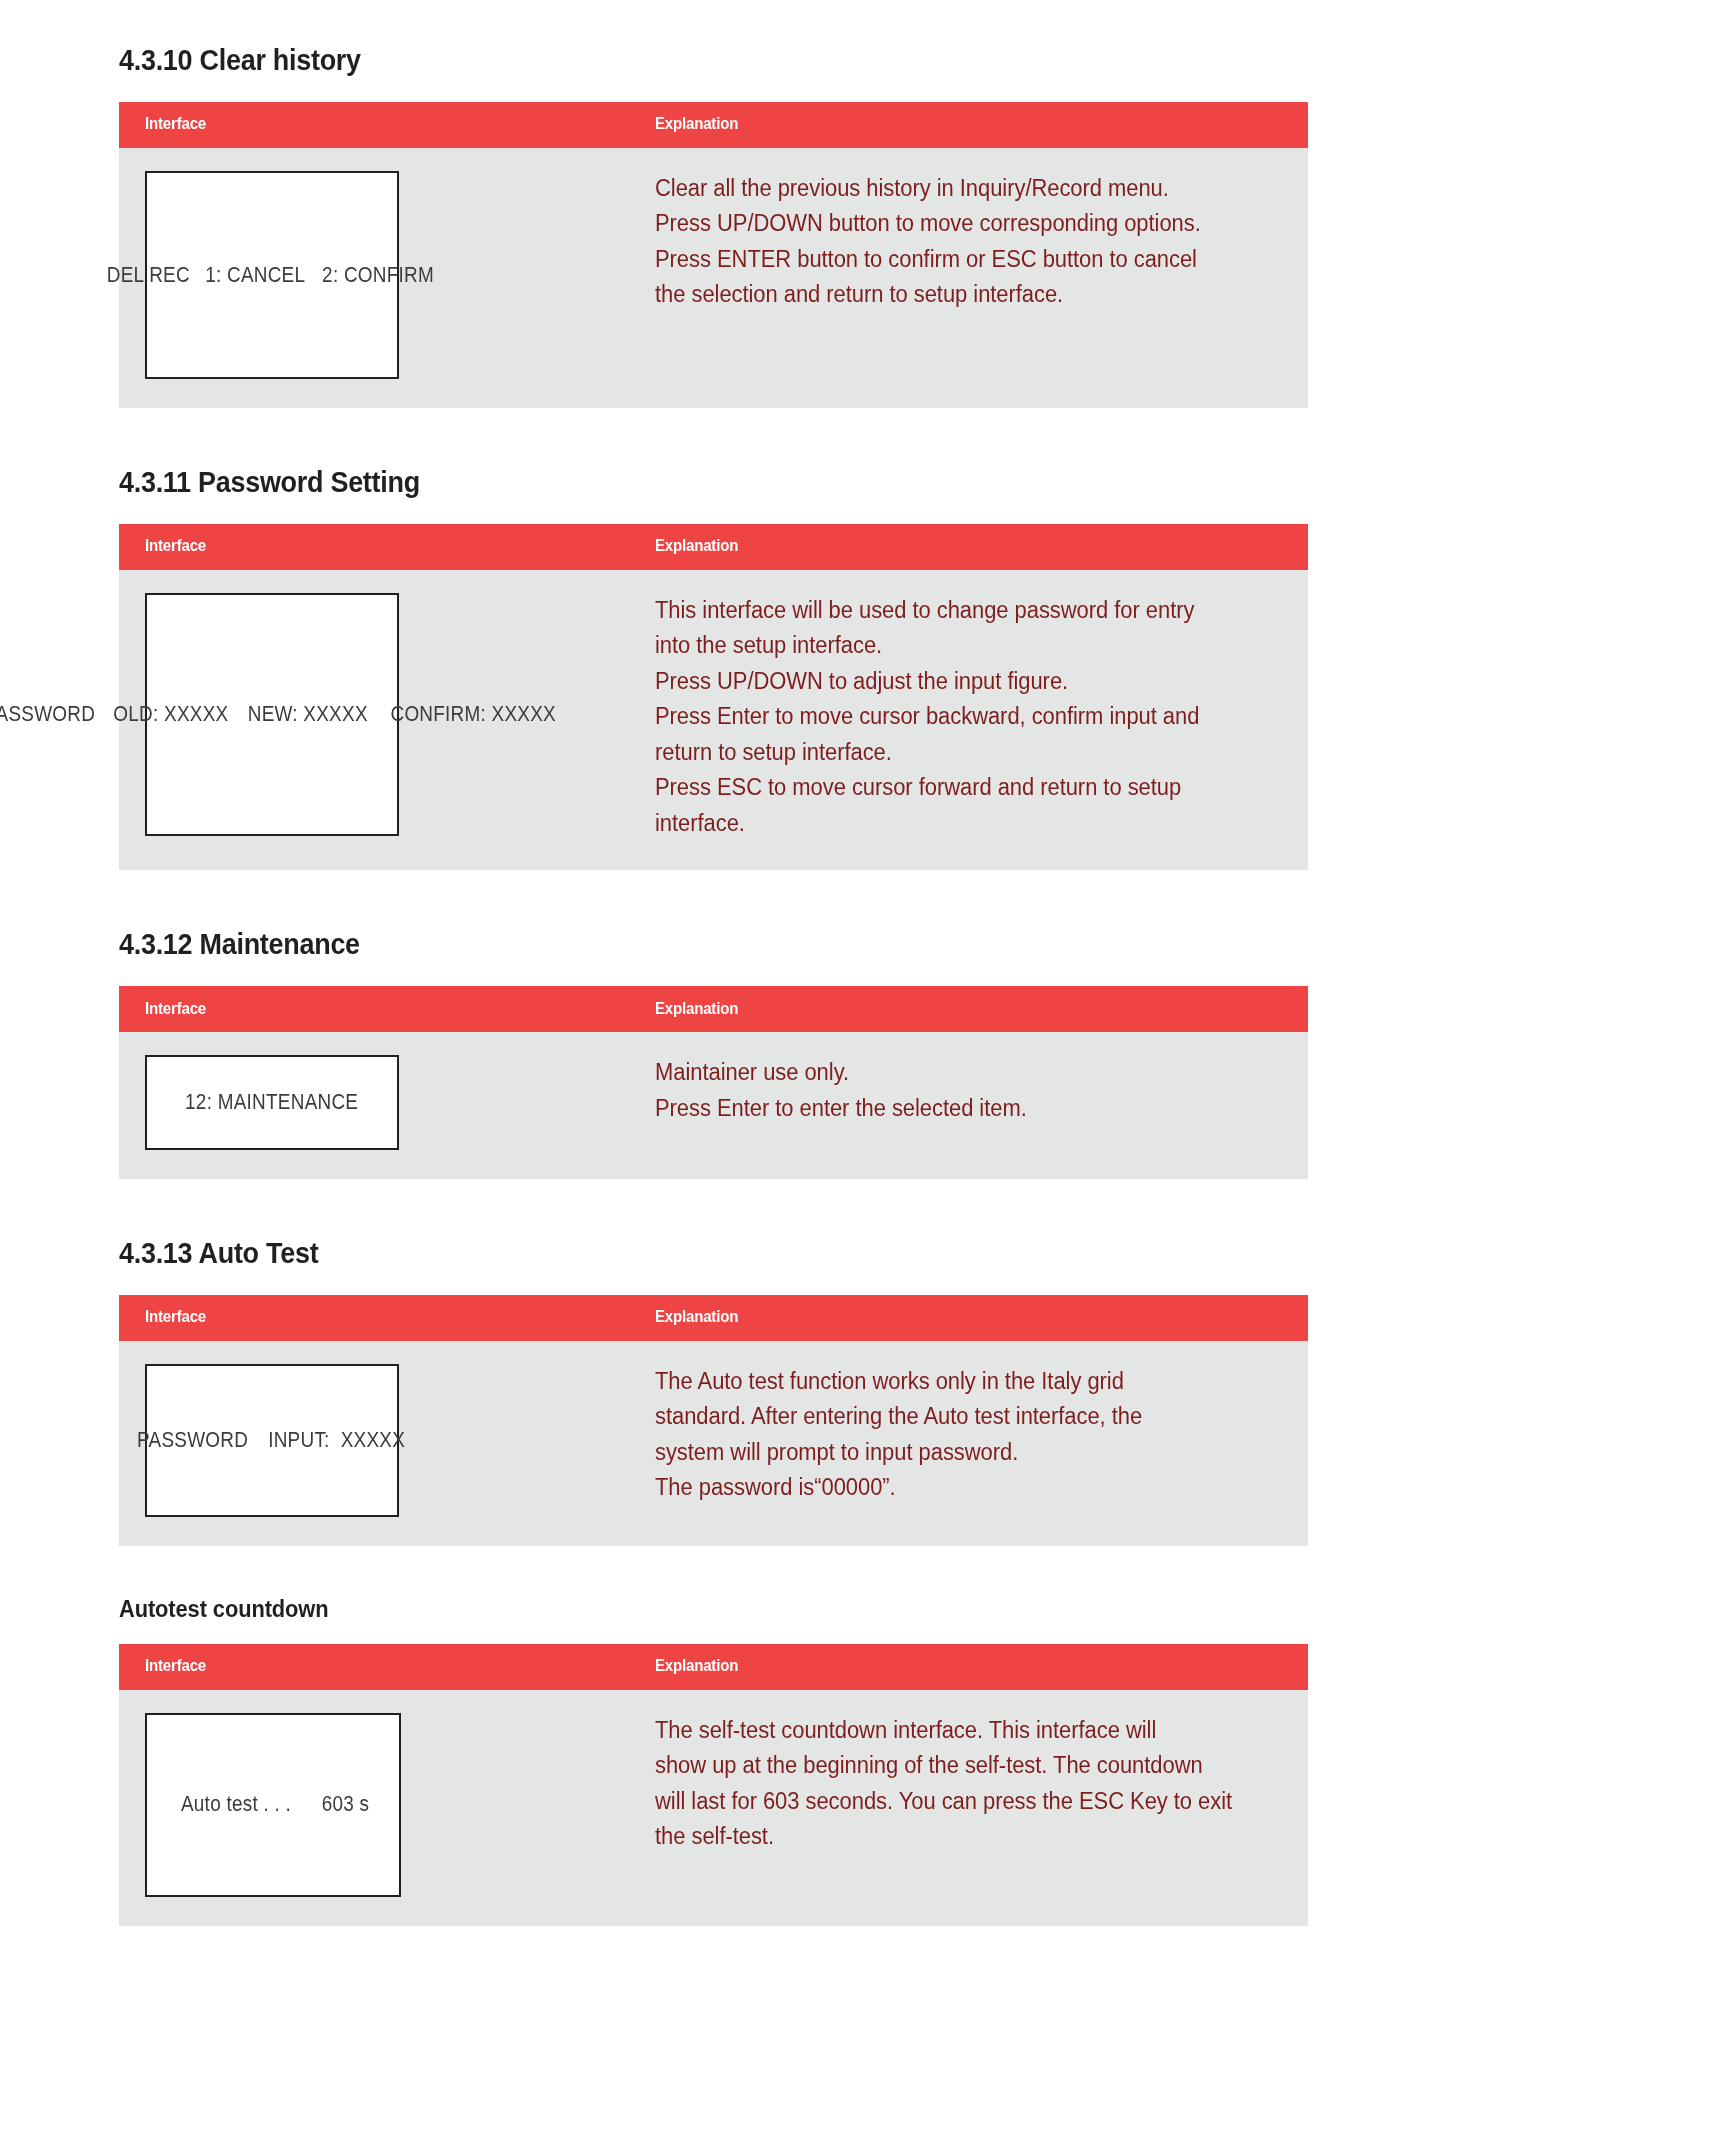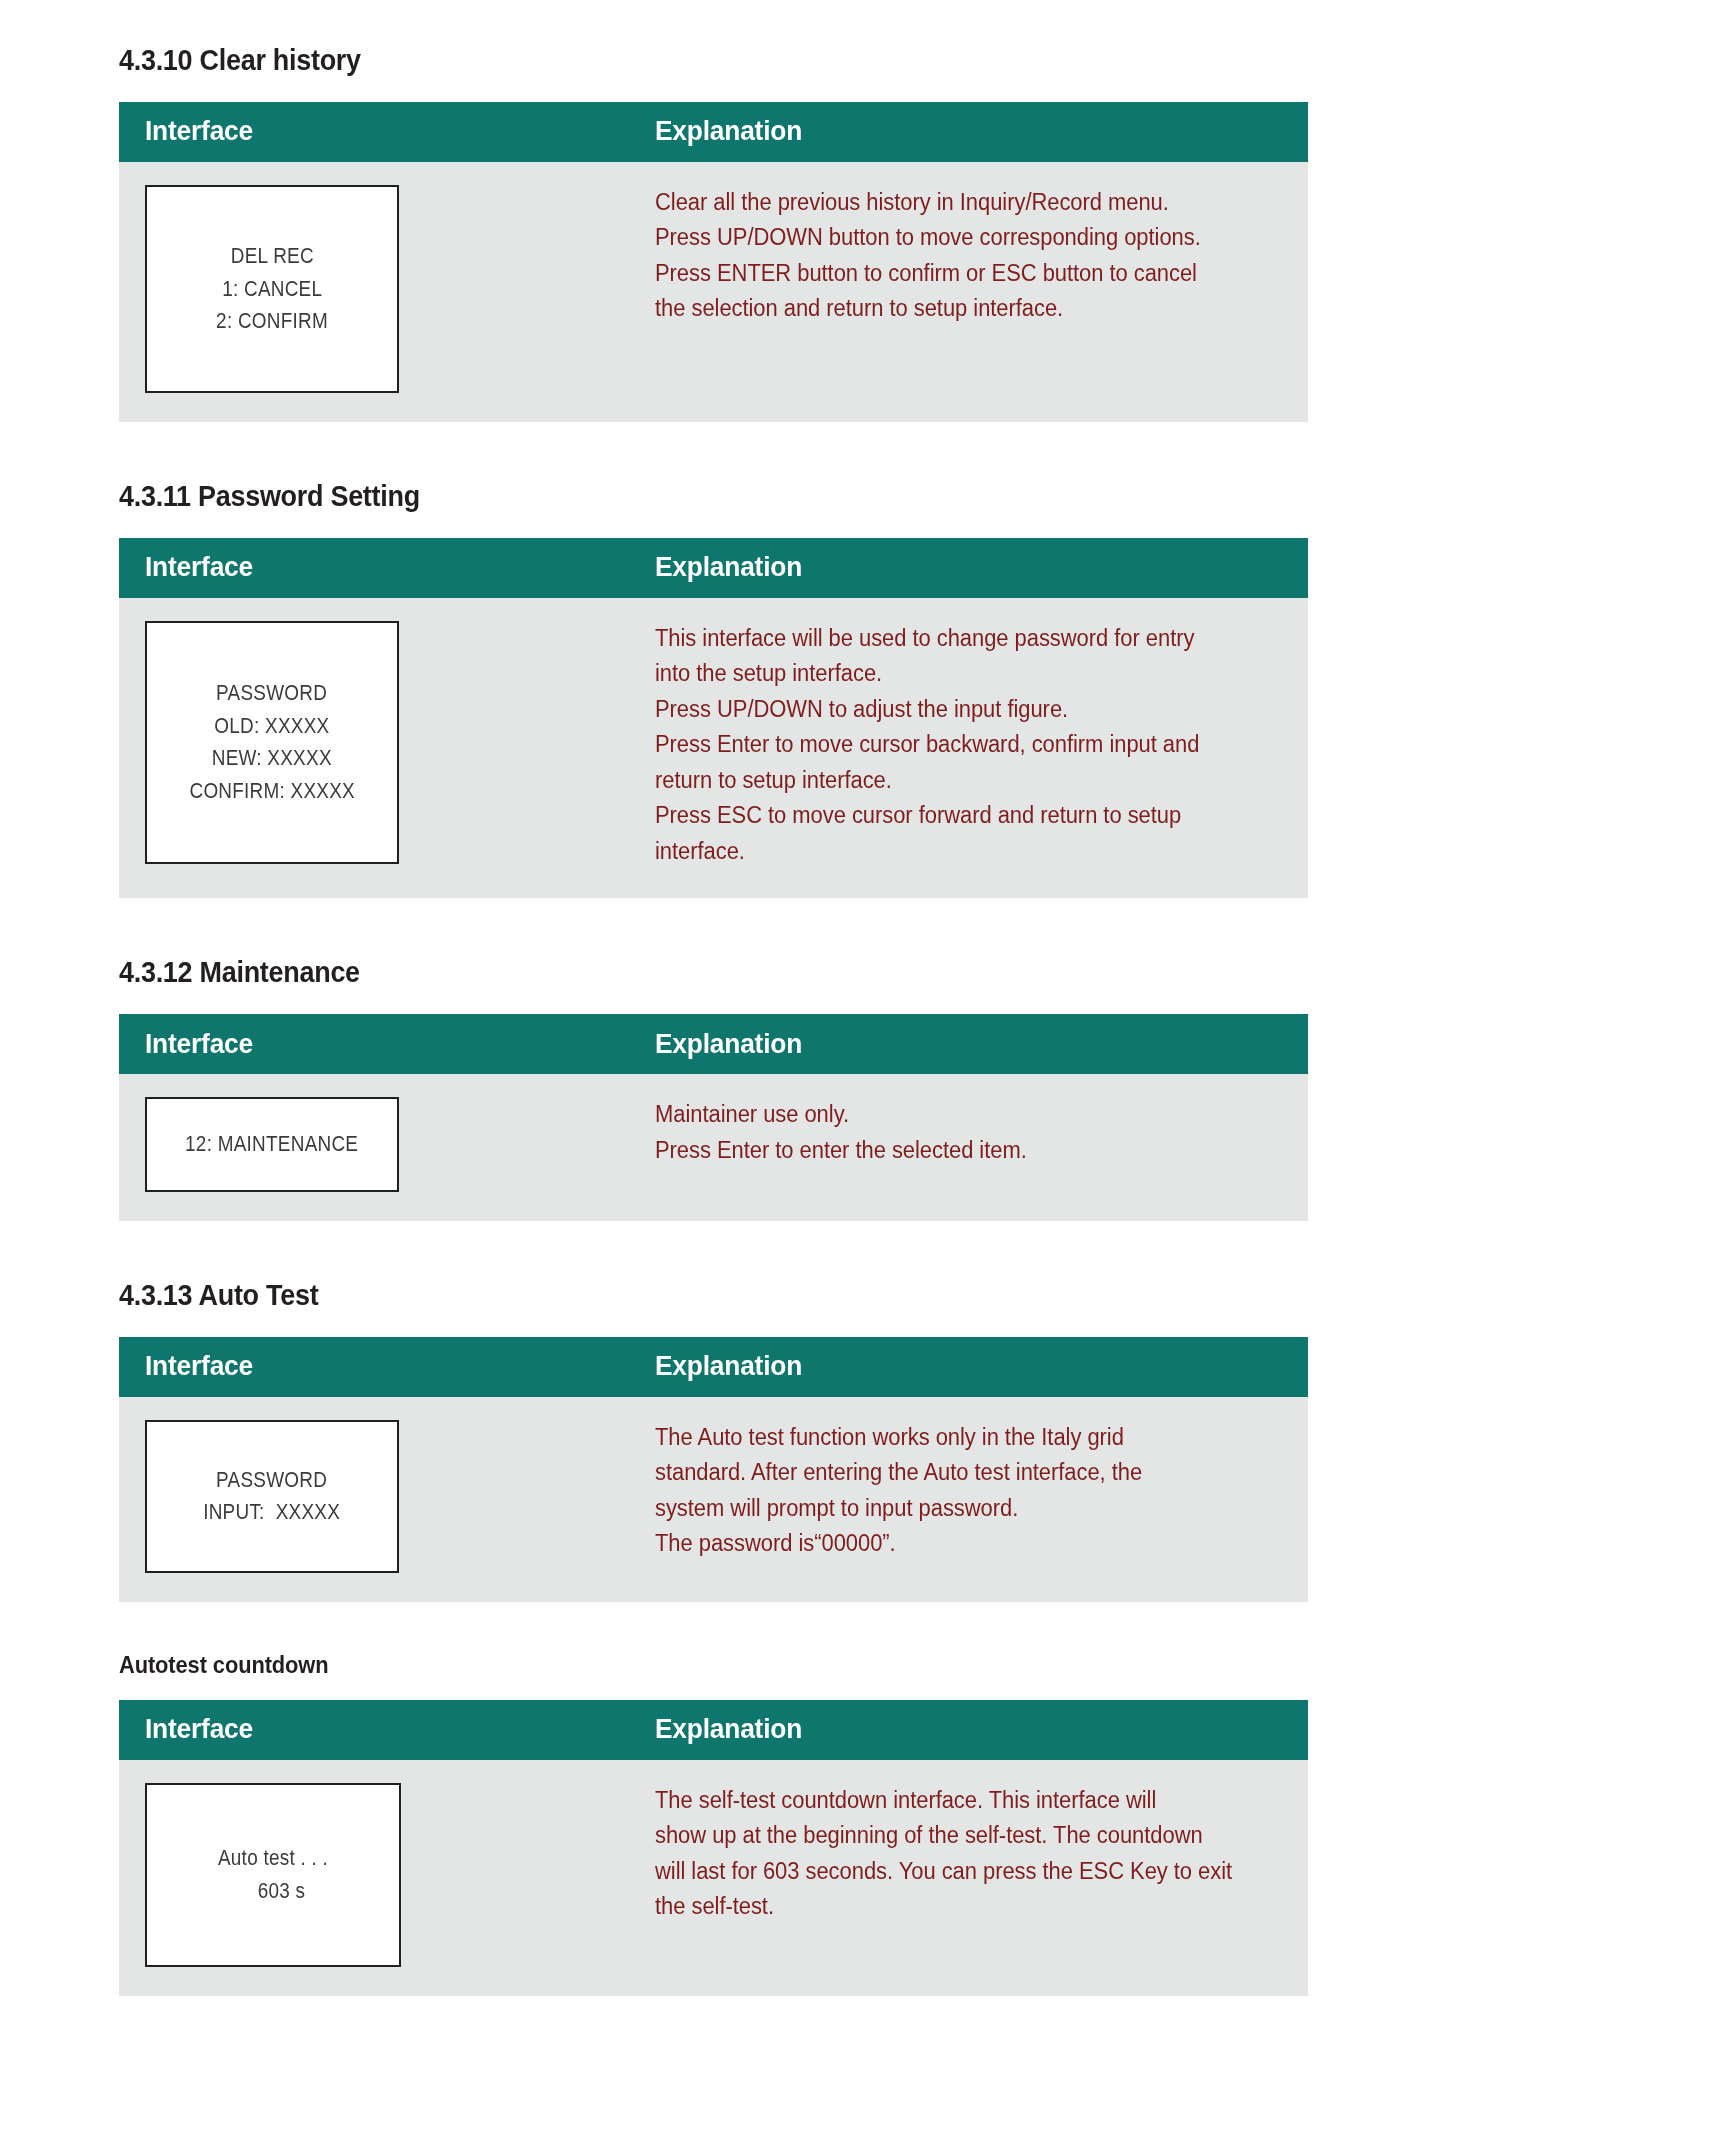--- a/index.html
+++ b/index.html
@@ -49,23 +49,23 @@
     transform-origin: left center;
     white-space: nowrap;
   }
 
   .tbl {
     width: 1134px;
     border-collapse: collapse;
     table-layout: fixed;
   }
   .tbl .hdr th {
-    background: #0f766e;
+    background: #ef4444;
     color: #ffffff;
-    font-size: 28px;
+    font-size: 16px;
     font-weight: bold;
     text-align: left;
     padding: 13.4px 0 14.4px 0;
     letter-spacing: -0.2px;
     border: 0;
   }
   .tbl .hdr th.c1 { width: 480px; padding-left: 26px; }
   .tbl .hdr th.c2 { width: 653px; padding-left: 30px; }
   .hdr th span { display: inline-block; transform: scaleX(0.94); transform-origin: left center; }
 
@@ -75,21 +75,20 @@
     border: 0;
   }
   .tbl td.c1 { padding: 23px 0 29px 26px; }
   .tbl td.c2 { padding: 23px 25px 29px 30px; }
 
   .lcd {
     background: #ffffff;
     border: 2.9px solid #231f20;
     box-sizing: border-box;
     display: flex;
-    flex-direction: column;
     align-items: center;
     justify-content: center;
   }
   .lcd-line {
     font-size: 22px;
     color: #3b3b3b;
     line-height: 1.48;
     white-space: pre;
     transform: scaleX(0.86);
     transform-origin: center center;

